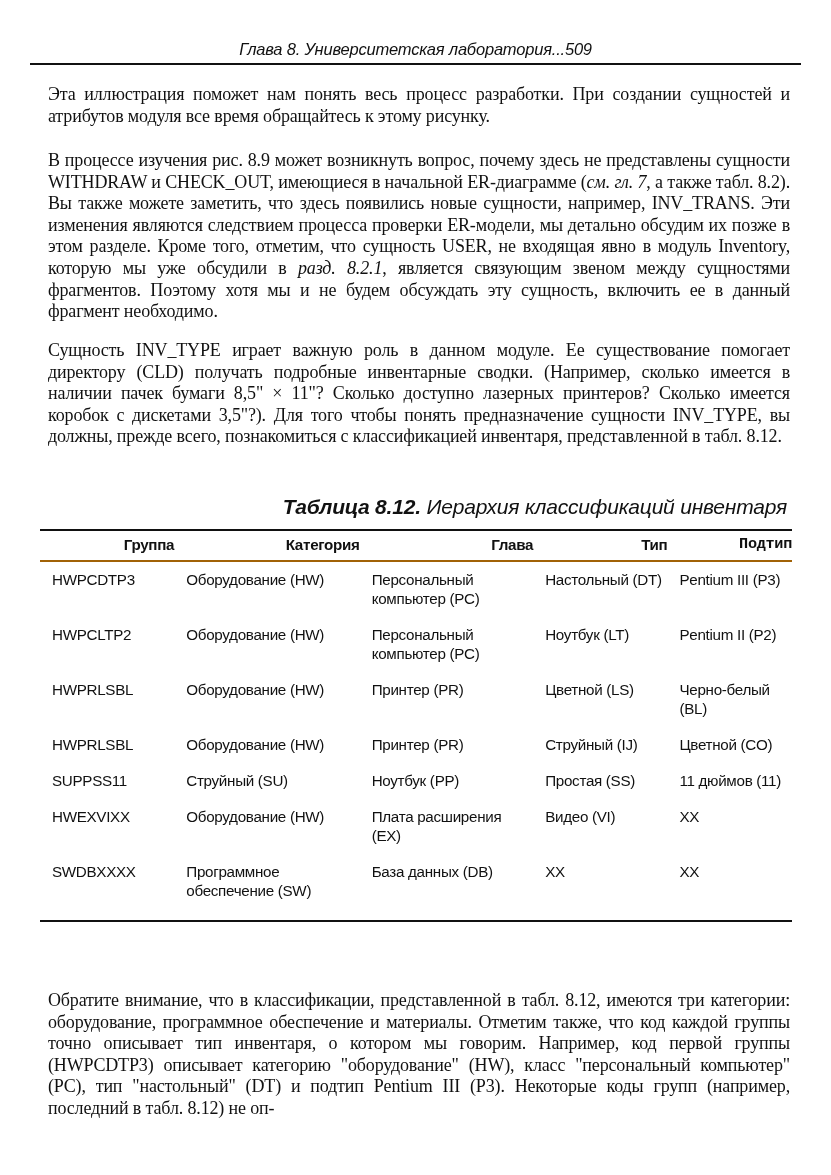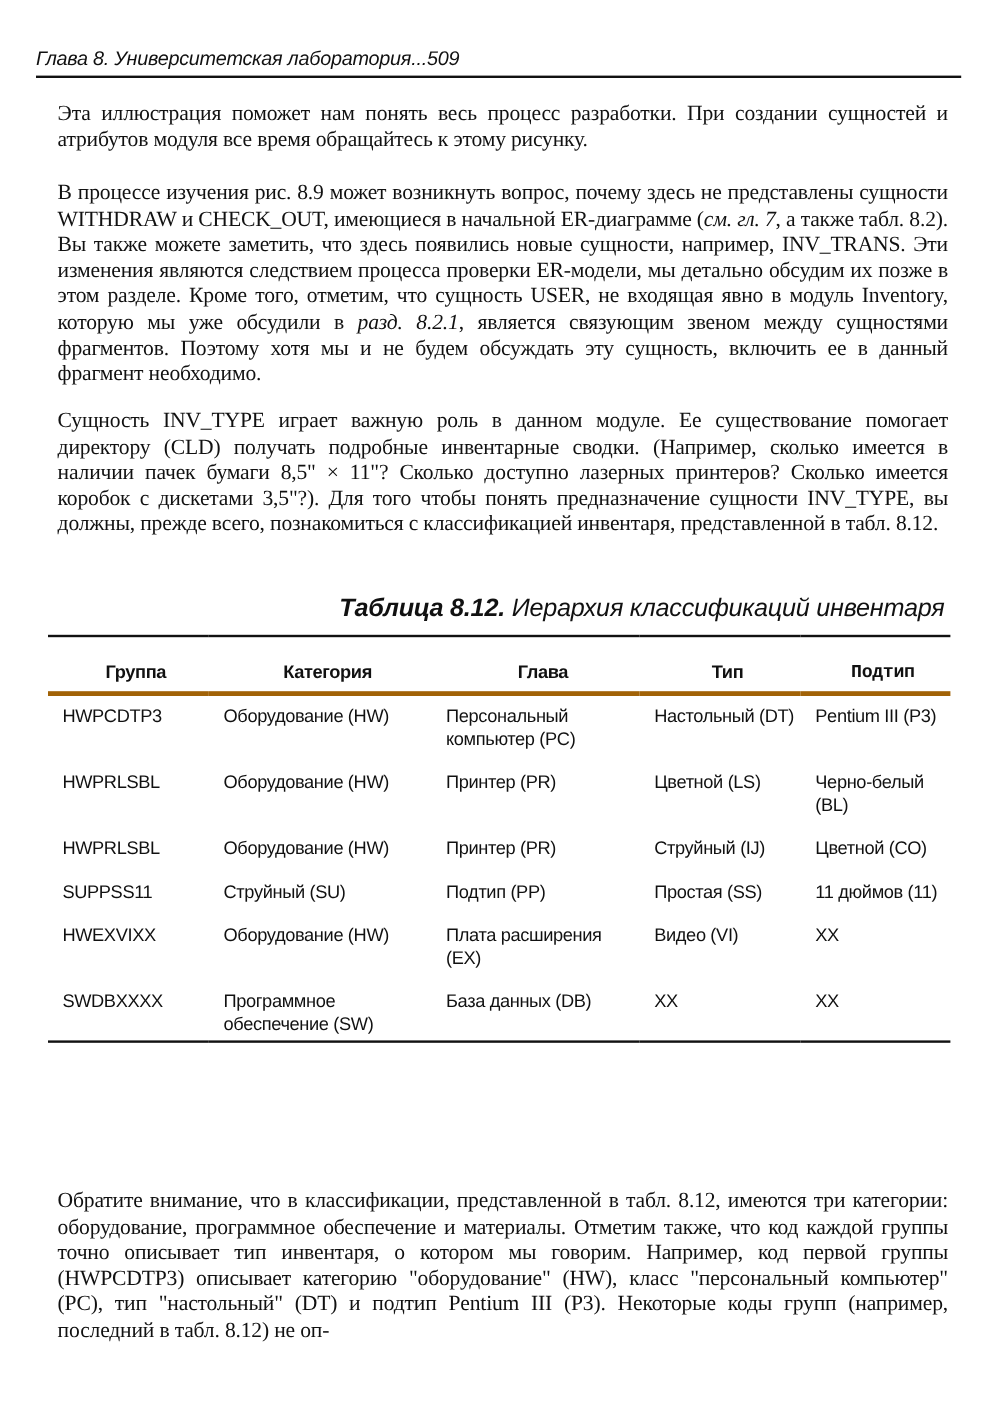--- a/index.html
+++ b/index.html
@@ -3,21 +3,21 @@
 <meta charset="utf-8">
 <style>
   html, body { margin: 0; padding: 0; background: #ffffff; }
   body {
     width: 831px; height: 1175px; position: relative; overflow: hidden;
     color: #111111;
     font-family: "Liberation Serif", "DejaVu Serif", serif;
   }
   .page-header {
     position: absolute; left: 30px; top: 40px; width: 771px;
-    display: flex; justify-content: flex-start; align-items: baseline;
+    display: flex; justify-content: center; align-items: baseline;
     font-family: "Liberation Sans", "DejaVu Sans", sans-serif;
     font-style: italic; font-size: 16.5px; letter-spacing: -0.2px;
     padding-bottom: 4px;
     border-bottom: 2px solid #111;
   }
   .body-text {
     position: absolute; left: 48px; width: 742px;
     font-size: 18px; line-height: 21.6px;
     text-align: justify; letter-spacing: -0.15px;
     margin: 0;
@@ -37,30 +37,30 @@
 
   .inv-table {
     position: absolute; left: 40px; top: 529px; width: 752px;
     border-collapse: collapse;
     font-family: "Liberation Sans", "DejaVu Sans", sans-serif;
     font-size: 15.2px; line-height: 19px; letter-spacing: -0.3px;
     border-top: 2px solid #111;
     border-bottom: 2px solid #111;
   }
   .inv-table th {
-    text-align: center; font-weight: bold;
-    padding: 20px 0 6px 12px;
-    border-bottom: 4px solid #a16207;
+    text-align: right; font-weight: bold;
+    padding: 4px 0 6px 12px;
+    border-bottom: 2px solid #a16207;
     font-size: 15.2px;
   }
   .inv-table td {
     vertical-align: top; padding: 5px 0 12px 12px;
   }
   .inv-table tr.first td { padding-top: 8px; }
-  .inv-table tr.last td { padding-bottom: 4px; }
+  .inv-table tr.last td { padding-bottom: 20px; }
   .c1 { width: 131px; }
   .c2 { width: 190px; }
   .c3 { width: 175px; }
   .c4 { width: 131px; }
   .c5 { width: 125px; font-family: Liberation Mono, monospace; }
 </style>
 </head>
 <body>
 
 <div class="page-header">
@@ -88,37 +88,44 @@
   </thead>
   <tbody>
     <tr class="first">
       <td>HWPCDTP3</td>
       <td>Оборудование (HW)</td>
       <td>Персональный компьютер (PC)</td>
       <td>Настольный (DT)</td>
       <td>Pentium III (P3)</td>
     </tr>
     <tr>
+      <td>HWPCLTP2</td>
+      <td>Оборудование (HW)</td>
+      <td>Персональный компьютер (PC)</td>
+      <td>Ноутбук (LT)</td>
+      <td>Pentium II (P2)</td>
+    </tr>
+    <tr>
       <td>HWPRLSBL</td>
       <td>Оборудование (HW)</td>
       <td>Принтер (PR)</td>
       <td>Цветной (LS)</td>
       <td>Черно-белый (BL)</td>
     </tr>
     <tr>
       <td>HWPRLSBL</td>
       <td>Оборудование (HW)</td>
       <td>Принтер (PR)</td>
       <td>Струйный (IJ)</td>
       <td>Цветной (CO)</td>
     </tr>
     <tr>
       <td>SUPPSS11</td>
       <td>Струйный (SU)</td>
-      <td>Подтип (PP)</td>
+      <td>Ноутбук (PP)</td>
       <td>Простая (SS)</td>
       <td>11 дюймов (11)</td>
     </tr>
     <tr>
       <td>HWEXVIXX</td>
       <td>Оборудование (HW)</td>
       <td>Плата расширения (EX)</td>
       <td>Видео (VI)</td>
       <td>XX</td>
     </tr>

